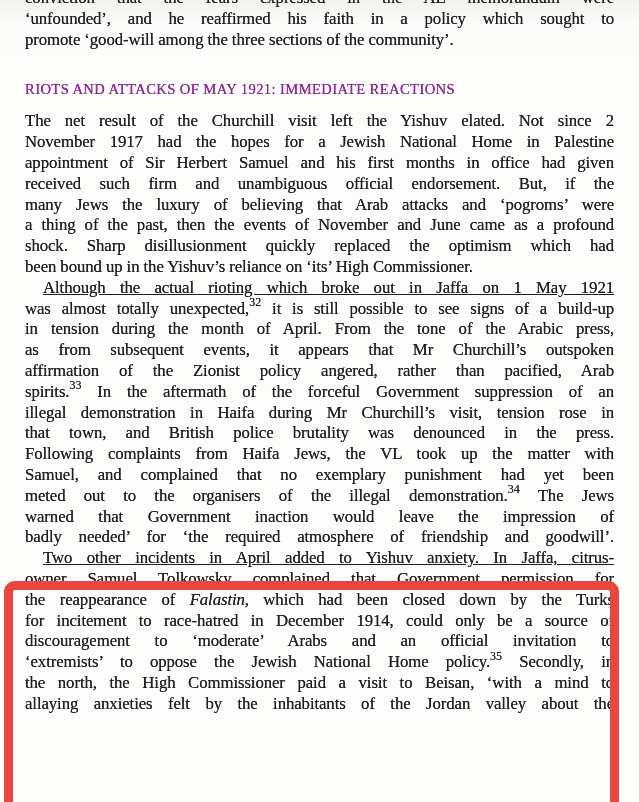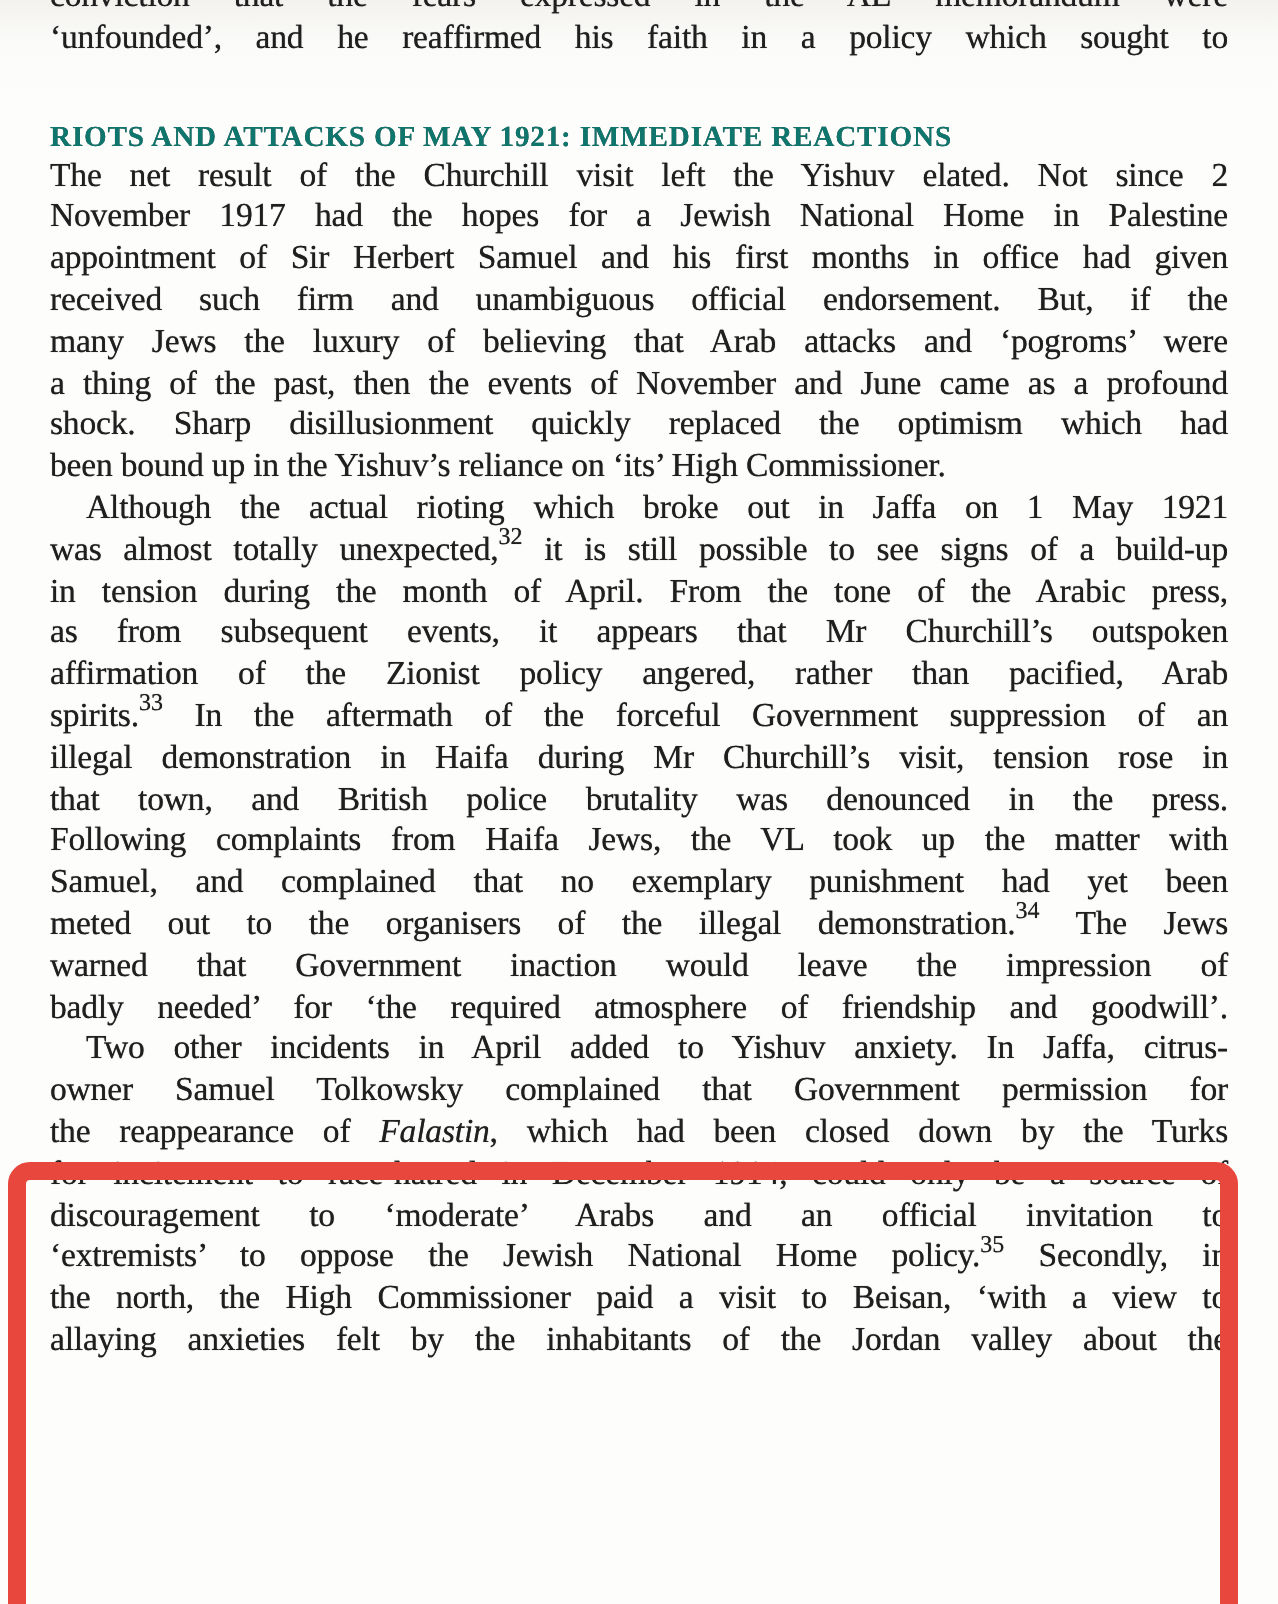--- a/index.html
+++ b/index.html
@@ -22,29 +22,29 @@
     text-shadow: 0 0 0.35px rgba(25,25,25,0.85);
   }
   .para { margin: 0; }
   .line {
     text-align: justify;
     text-align-last: justify;
     height: 20.8px;
     white-space: normal;
   }
   .line.last { text-align-last: left; }
-  .line.indent { text-indent: 18px; }
+  .line.indent { text-indent: 18px; text-decoration: underline; }
   .heading {
     margin-top: 30px;
+    margin-bottom: 13px;
     font-size: 14.6px;
     line-height: 18px;
     letter-spacing: 0.4px;
-    color: #0f766e;
+    color: #a21caf;
     text-shadow: 0 0 0.3px rgba(25,25,25,0.8);
-    font-weight: bold;
   }
   sup {
     font-size: 12px;
     line-height: 0;
     position: relative;
     top: -1px;
     vertical-align: super;
     letter-spacing: 0;
   }
   .it { font-style: italic; }
@@ -60,20 +60,21 @@
 </style>
 </head>
 <body>
 
 <div class="page">
   <div class="text-col">
     <div id="intro-container">
         <div class="para">
           <div class="line"><span>conviction that the fears expressed in the AE memorandum were</span></div>
           <div class="line"><span>‘unfounded’, and he reaffirmed his faith in a policy which sought to</span></div>
+          <div class="line last"><span>promote ‘good-will among the three sections of the community’.</span></div>
         </div>
       </div>
     <div class="heading">RIOTS AND ATTACKS OF MAY 1921: IMMEDIATE REACTIONS</div>
     <div id="body-container">
         <div class="para">
           <div class="line"><span>The net result of the Churchill visit left the Yishuv elated. Not since 2</span></div>
           <div class="line"><span>November 1917 had the hopes for a Jewish National Home in Palestine</span></div>
           <div class="line"><span>appointment of Sir Herbert Samuel and his first months in office had given</span></div>
           <div class="line"><span>received such firm and unambiguous official endorsement. But, if the</span></div>
           <div class="line"><span>many Jews the luxury of believing that Arab attacks and ‘pogroms’ were</span></div>
@@ -96,19 +97,19 @@
           <div class="line"><span>warned that Government inaction would leave the impression of</span></div>
           <div class="line"><span>badly needed’ for ‘the required atmosphere of friendship and goodwill’.</span></div>
         </div>
         <div class="para">
           <div class="line indent"><span>Two other incidents in April added to Yishuv anxiety. In Jaffa, citrus-</span></div>
           <div class="line"><span>owner Samuel Tolkowsky complained that Government permission for</span></div>
           <div class="line"><span>the reappearance of </span><span class="it">Falastin</span><span>, which had been closed down by the Turks</span></div>
           <div class="line"><span>for incitement to race-hatred in December 1914, could only be a source of</span></div>
           <div class="line"><span>discouragement to ‘moderate’ Arabs and an official invitation to</span></div>
           <div class="line"><span>‘extremists’ to oppose the Jewish National Home policy.</span><sup>35</sup><span> Secondly, in</span></div>
-          <div class="line"><span>the north, the High Commissioner paid a visit to Beisan, ‘with a view to</span></div>
+          <div class="line"><span>the north, the High Commissioner paid a visit to Beisan, ‘with a mind to</span></div>
           <div class="line"><span>allaying anxieties felt by the inhabitants of the Jordan valley about the</span></div>
         </div>
       </div>
   </div>
   <div class="highlight-box" style="border-color: rgb(232, 71, 61);"></div>
 </div>
 
 </body></html>

